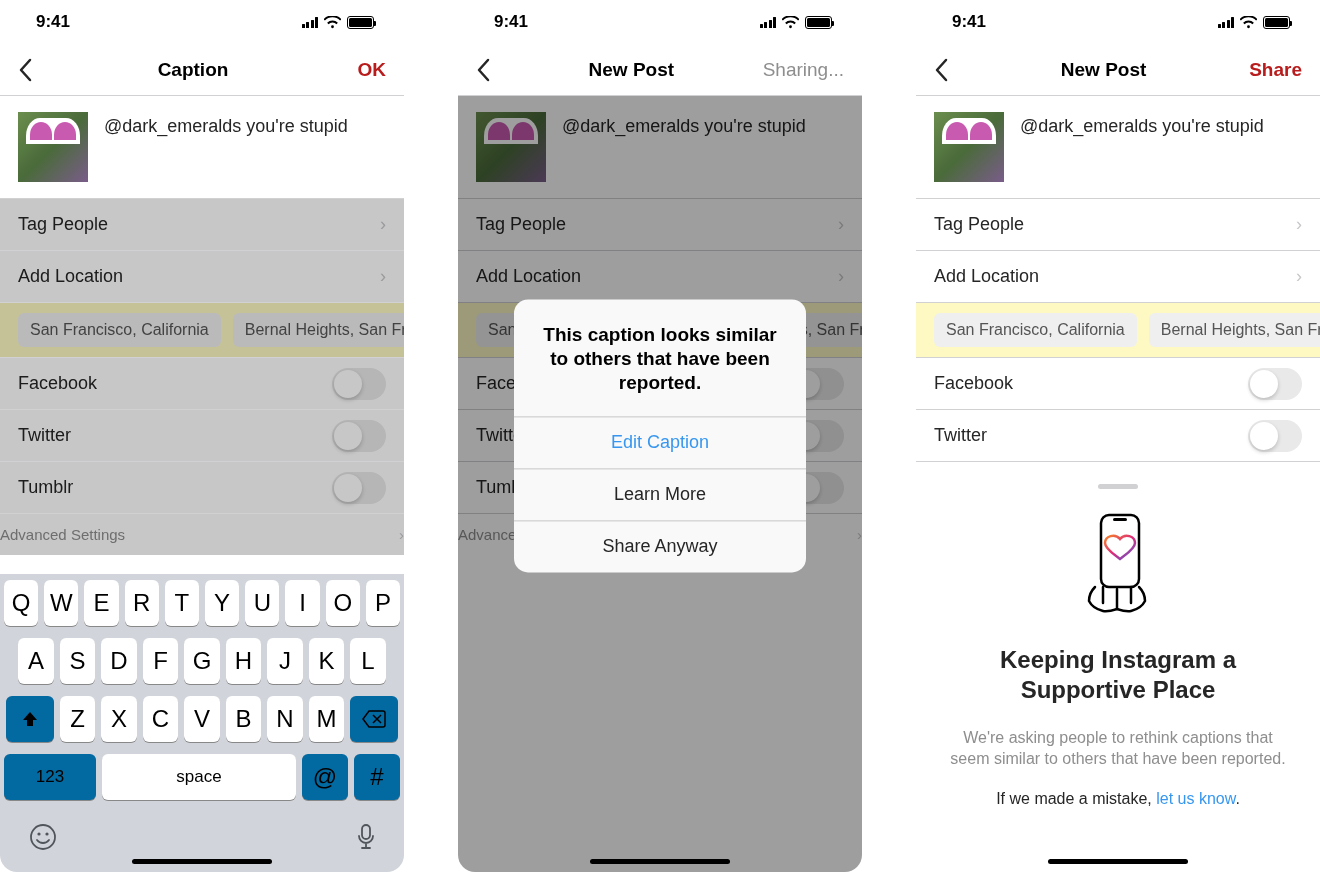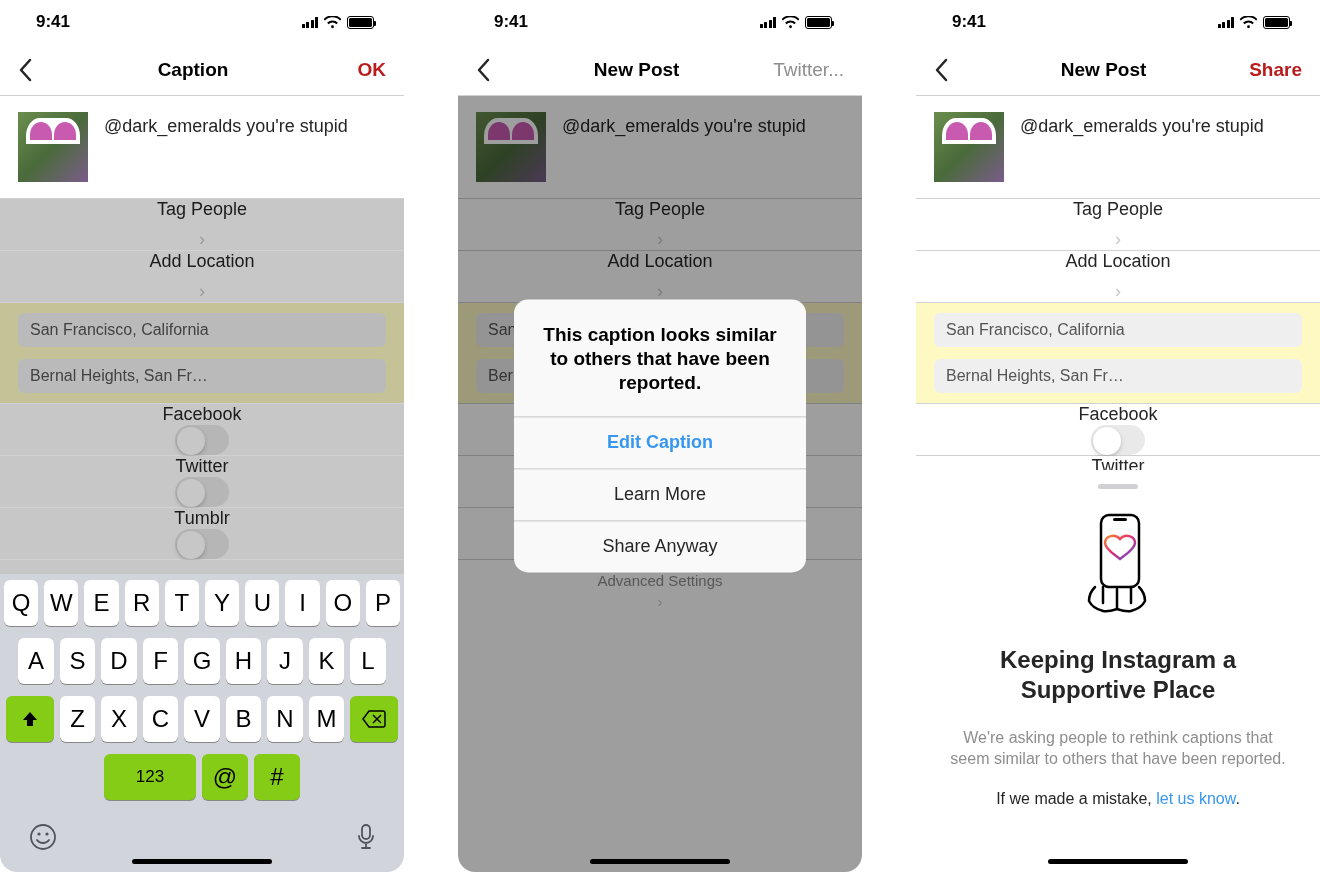--- a/index.html
+++ b/index.html
@@ -67,59 +67,59 @@
   
   .row {
     display:flex; align-items:center; justify-content:space-between;
     padding: 0 18px; height: 52px; border-bottom: 1px solid #d1d1d4;
     font-size: 18px; color:#262626;
     background:#fff;
   }
   .chev { color:#c7c7cc; }
   .chips-row { padding: 10px 18px; display:flex; gap:12px; border-bottom:1px solid #d1d1d4; background:#fef9c3; overflow:hidden; }
   .chip { background:#efefef; color:#555; font-size:16px; padding:8px 12px; border-radius:6px; white-space:nowrap; }
-  .adv { padding: 12px 28px; font-size:15px; color:#8e8e8e; display:flex; align-items:center; gap:4px; background:#fff;justify-content:space-between; }
+  .adv { padding: 12px 0; font-size:15px; color:#8e8e8e; display:flex; align-items:center; gap:4px; background:#fff;justify-content:space-between; }
   
   .toggle { width:54px; height:32px; background:#e9e9ea; border-radius:16px; position:relative; }
   .toggle::after { content:''; position:absolute; left:2px; top:2px; width:28px; height:28px; background:#fff; border-radius:50%; box-shadow:0 2px 4px rgba(0,0,0,0.2); }
   
   .dimmable { position:relative; }
   .dim .dimmable::after, .dim .row::after, .dim .chips-row::after, .dim .adv::after {
     content:''; position:absolute; inset:0; background:rgba(0,0,0,0.22);
   }
-  .row, .chips-row, .adv { position:relative;flex-direction:column; }
+  .row, .chips-row, .adv { position:relative; }
   .dim .caption-row, .dim .nav-bar, .dim .status-bar { background:#fff; }
   .caption-row { position:relative; }
   
   .keyboard { position:absolute; bottom:0; left:0; right:0; background:#d1d4da; padding:6px 4px 12px; }
   .krow { display:flex; gap:6px; justify-content:center; margin-bottom:12px; }
   .key { background:#fff; box-shadow:0 1px 0 #888; border-radius:6px; height:46px; display:flex; align-items:center; justify-content:center; font-size:24px; color:#000; }
   .krow1 .key { width:35.5px; }
   .krow2 .key { width:35.5px; }
   .krow3 .key { width:35.5px; }
-  .key-dark { background:#84cc16; }
+  .key-dark { background:#0369a1; }
   .key-wide1 { width:48px !important; }
   .key-wide2 { width:48px !important; }
   .krow4 { gap:6px; }
   .krow4 .key-123 { width:92px; }
   .krow4 .key-space { flex:1; font-size:17px; }
   .krow4 .key-at { width:46px; }
   .krow4 .key-hash { width:46px; }
   .kbottom { display:flex; justify-content:space-between; align-items:center; padding:10px 24px 8px; }
   .home-ind { position:absolute; bottom:8px; left:50%; transform:translateX(-50%); width:140px; height:5px; background:#000; border-radius:3px; }
   
   .alert-backdrop { position:absolute; top:96px; left:0; right:0; bottom:0; background:rgba(0,0,0,0.38); }
   .alert {
     position:absolute; left:50%; top:50%; transform:translate(-50%,-50%);
     width:292px; background:#f9f9f9; border-radius:14px; overflow:hidden;
     text-align:center;
   }
   .alert-title { padding:24px 22px 22px; font-size:19px; font-weight:600; line-height:1.25; color:#000;text-align:center; }
   .alert-btn { border-top:0.5px solid #c6c6c8; padding:15px; font-size:18px; color:#262626; }
-  .alert-btn.primary { color:#3797f0; font-weight:700; }
+  .alert-btn.primary { color:#3797f0; font-weight:400; }
   .sheet { position:absolute; left:0; right:0; bottom:0; background:#fff; border-radius:14px 14px 0 0; padding:14px 30px 64px; text-align:center; }
   .grabber { width:40px; height:5px; background:#d1d1d4; border-radius:3px; margin:0 auto 20px; }
   .sheet-icon { margin: 10px auto 26px; display:flex; justify-content:center; }
   .sheet-title { font-size:24px; font-weight:600; color:#262626; line-height:1.25; margin-bottom:22px; }
   .sheet-body { font-size:16px; color:#8e8e8e; line-height:1.35; margin-bottom:20px; }
   .sheet-link { font-size:16px; color:#262626; }
   .sheet-link a { color:#3797f0; text-decoration:none; }
 </style>
 </head>
 <body>
@@ -221,20 +221,21 @@
       <div class="key">M</div>
       <div class="key key-dark key-wide2">
         <svg width="24" height="18" viewBox="0 0 24 18">
             <path d="M7 1h14a2 2 0 012 2v12a2 2 0 01-2 2H7l-6-8z" fill="none" stroke="#000" stroke-width="1.5"></path>
             <path d="M11 5l8 8M19 5l-8 8" stroke="#000" stroke-width="1.5"></path>
           </svg>
       </div>
     </div>
     <div class="krow krow4">
       <div class="key key-dark key-123" style="font-size:17px;">123</div>
+      <div class="key key-space">space</div>
       <div class="key key-dark key-at">@</div>
       <div class="key key-dark key-hash">#</div>
     </div>
     <div class="kbottom">
       <svg width="30" height="30" viewBox="0 0 30 30">
           <circle cx="15" cy="15" r="12" fill="none" stroke="#50555c" stroke-width="1.8"></circle>
           <circle cx="11" cy="12" r="1.6" fill="#50555c"></circle>
           <circle cx="19" cy="12" r="1.6" fill="#50555c"></circle>
           <path d="M9 18c1.5 2 4 3 6 3s4.5-1 6-3" fill="none" stroke="#50555c" stroke-width="1.8" stroke-linecap="round"></path>
         </svg>
@@ -263,21 +264,21 @@
       <div class="battery"></div>
     </div>
   </div>
   <div class="nav-bar">
     <div class="nav-back">
       <svg width="14" height="24" viewBox="0 0 14 24">
           <path d="M12 2L3 12l9 10" stroke="#262626" stroke-width="2.5" fill="none" stroke-linecap="round" stroke-linejoin="round"></path>
         </svg>
     </div>
     <div class="nav-title">New Post</div>
-    <div class="nav-action gray">Twitter...</div>
+    <div class="nav-action gray">Sharing...</div>
   </div>
   <div class="caption-row">
     <div class="thumb"></div>
     <div class="caption-text">@dark_emeralds you're stupid</div>
   </div>
   <div class="row">
     <span>Tag People</span>
     <span class="chev">›</span>
   </div>
   <div class="row">

